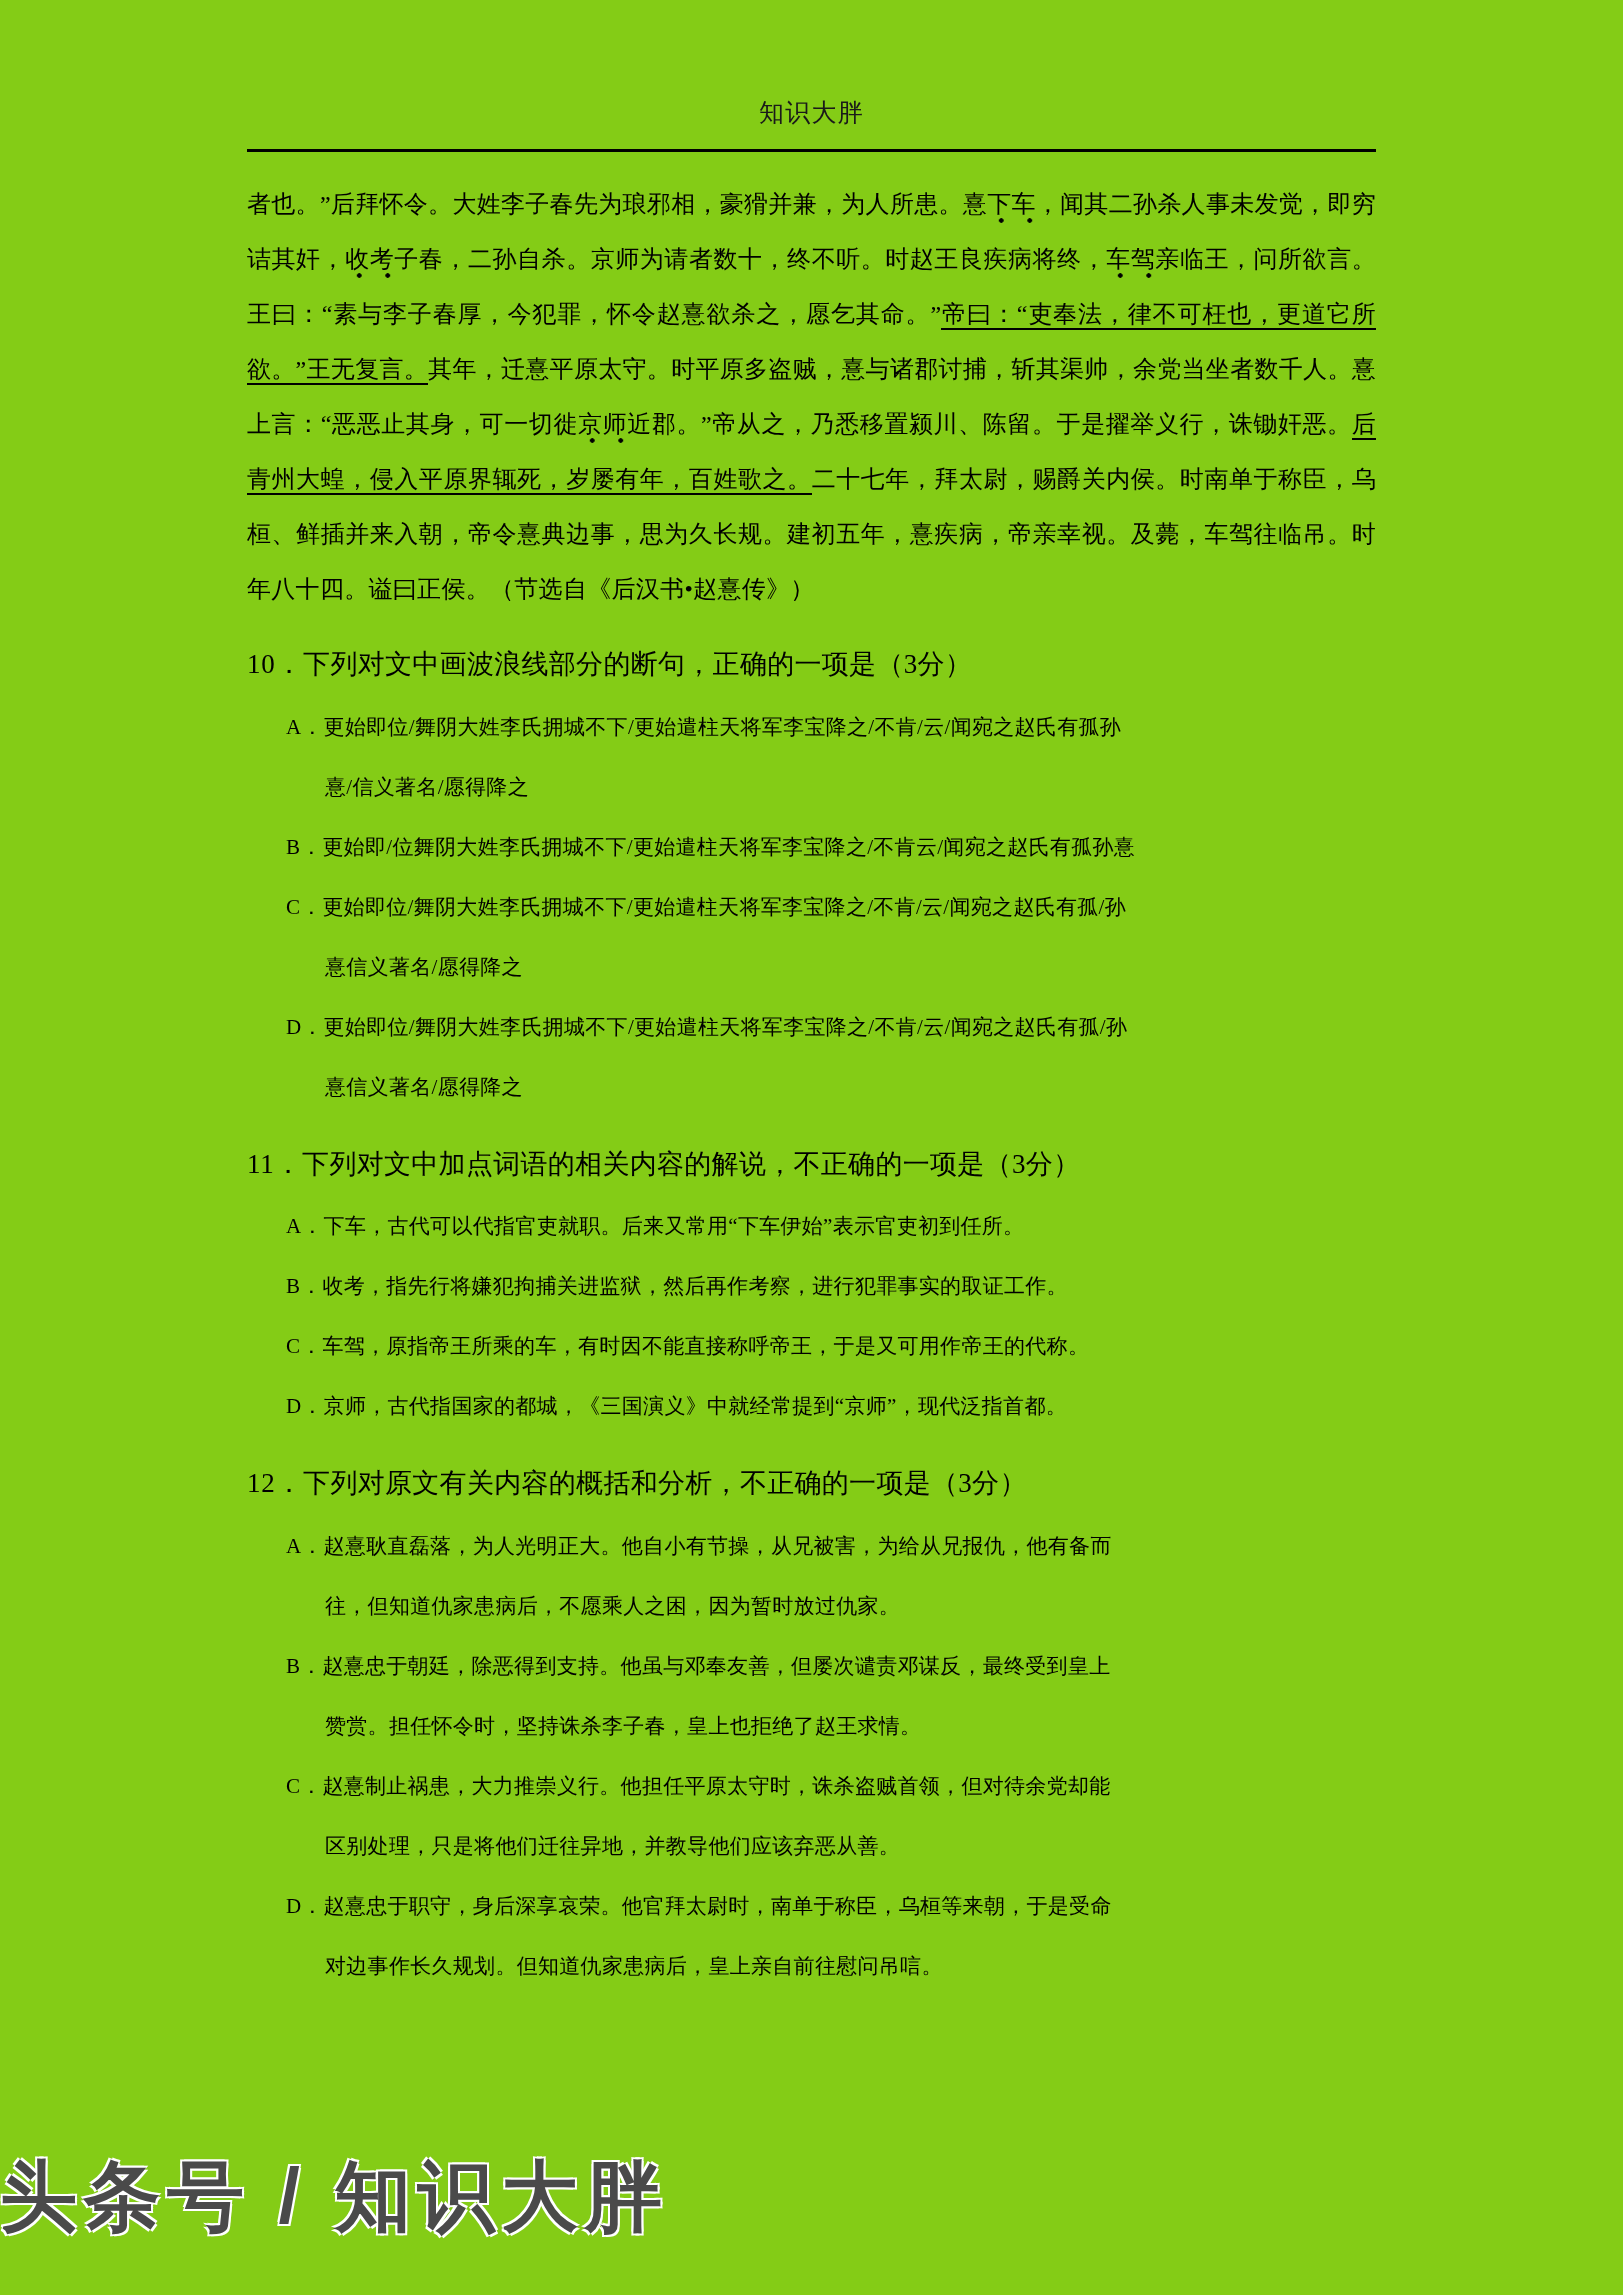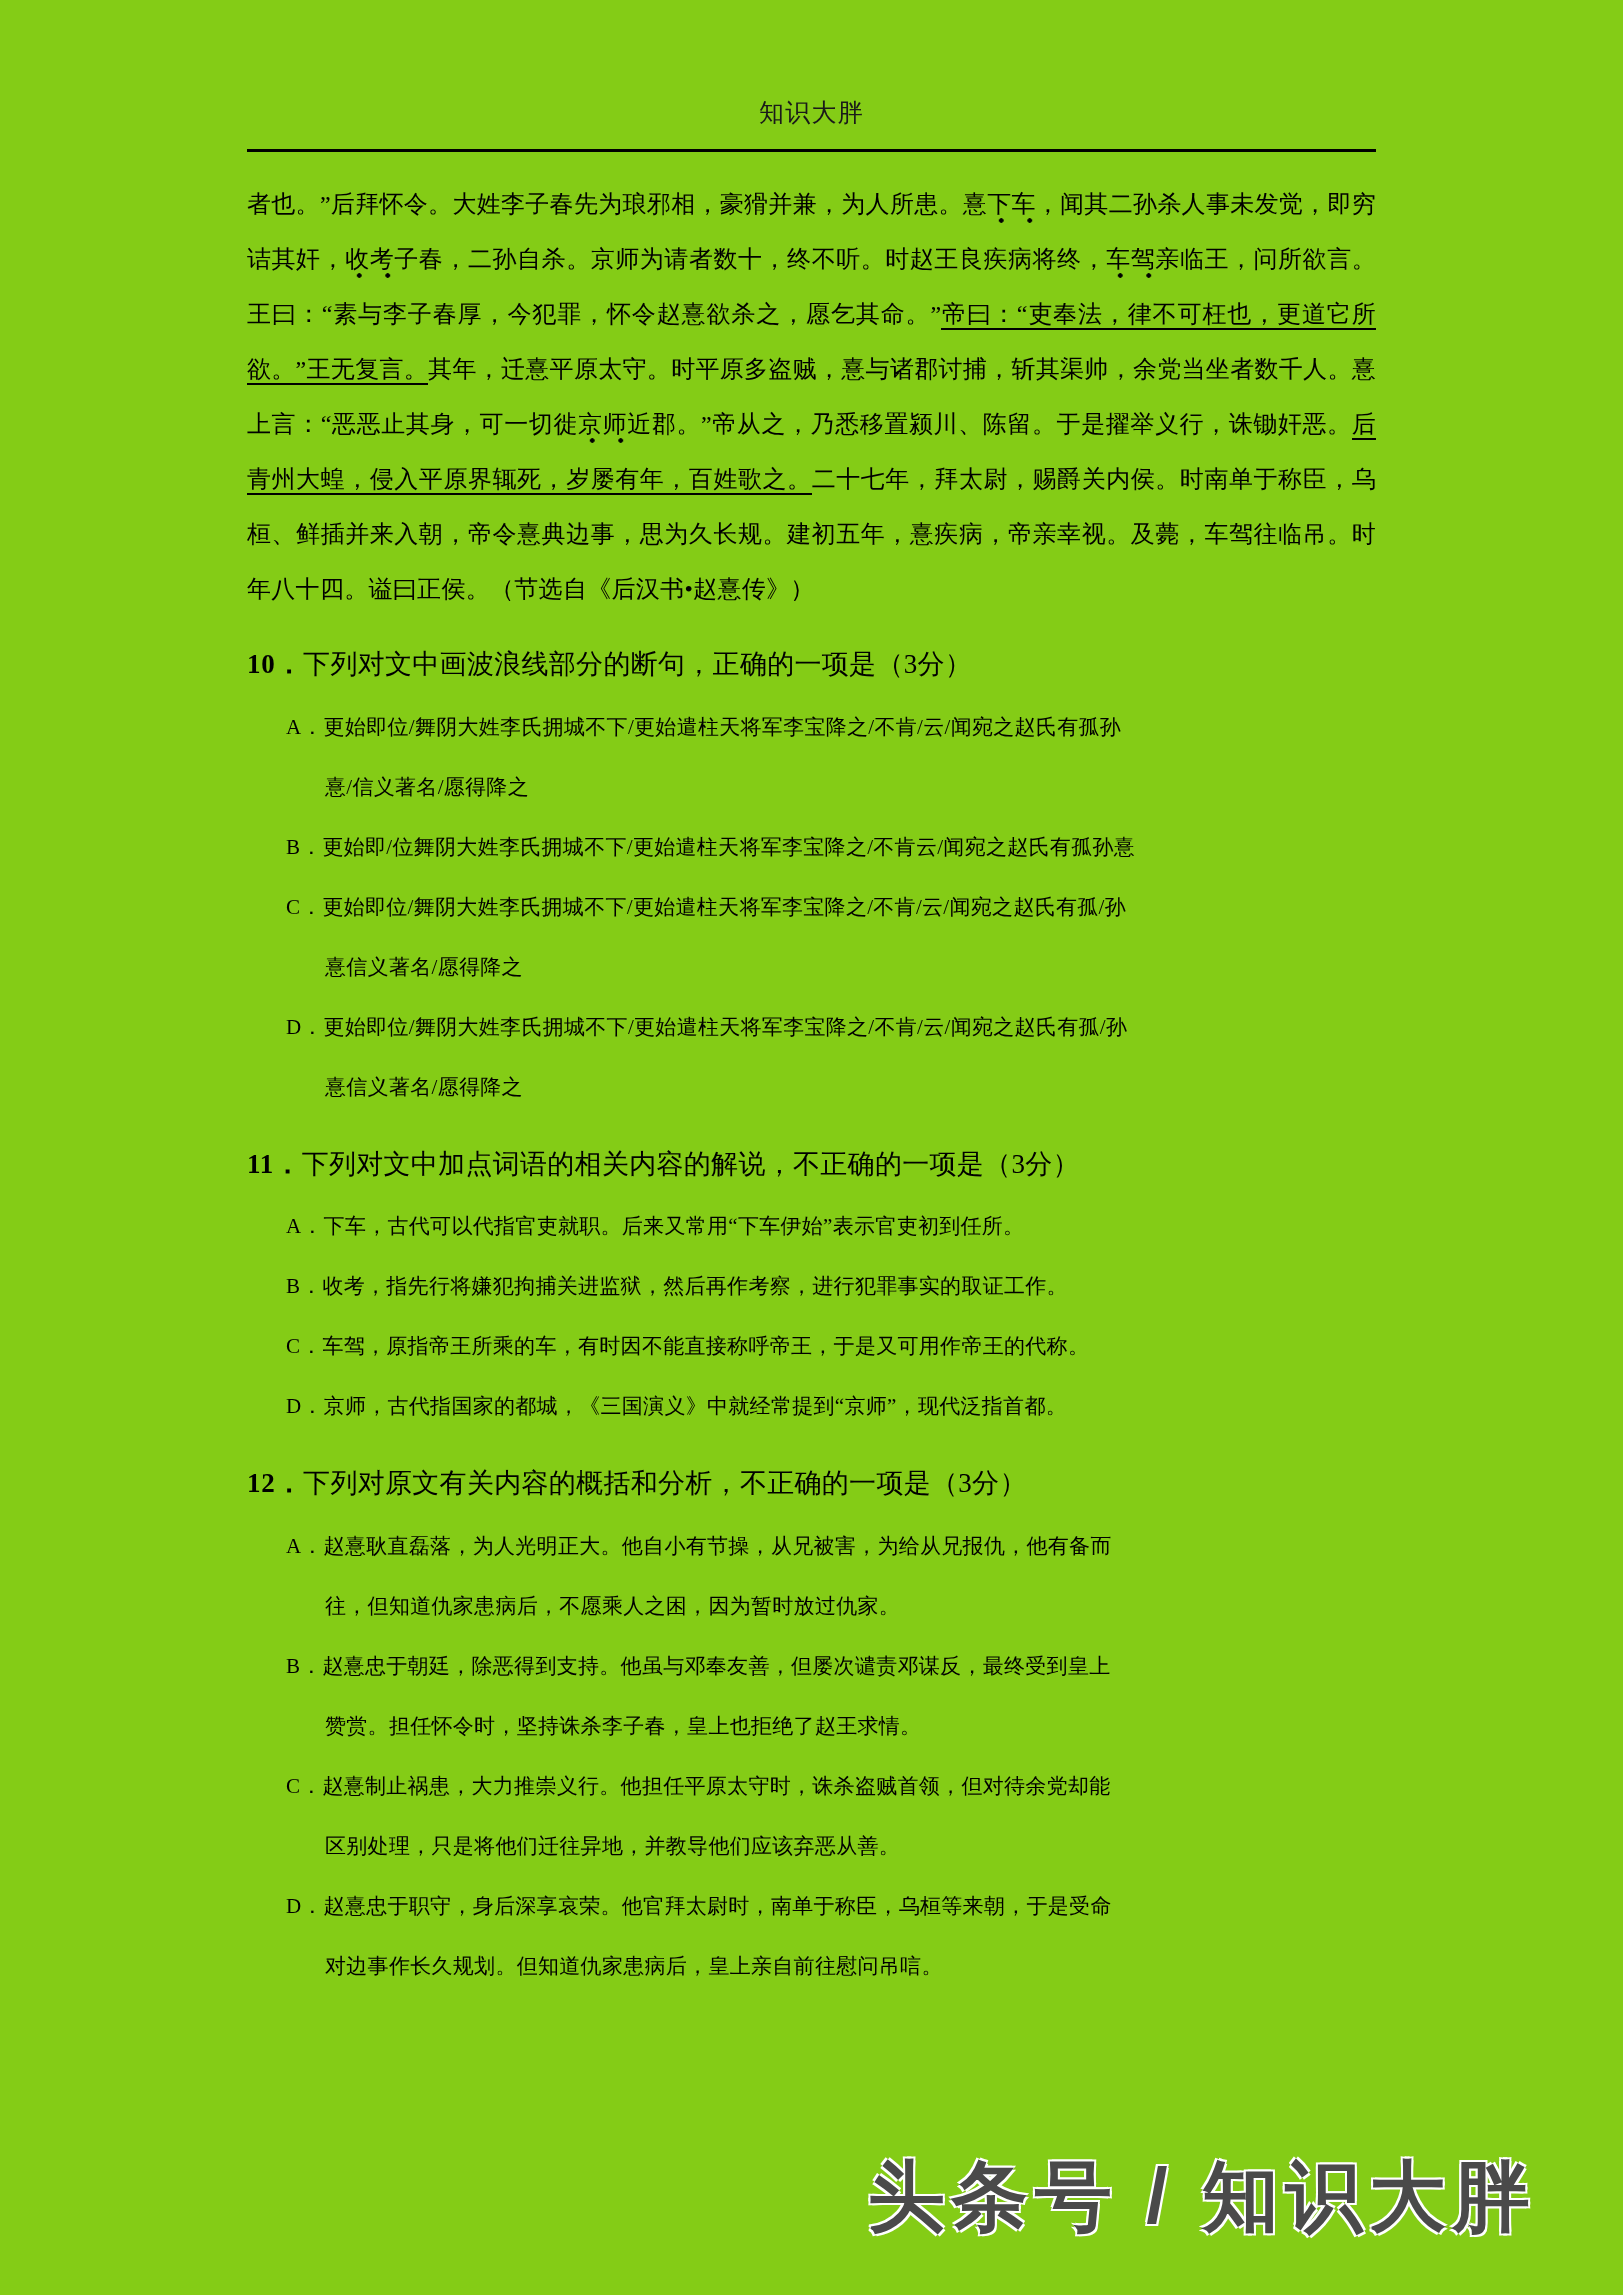--- a/index.html
+++ b/index.html
@@ -84,21 +84,20 @@
   }
   .q-stem {
     font-size: 27px;
     line-height: 60px;
     margin: 17px 0 2.6px 0;
     text-indent: 0;
     letter-spacing: 0.3px;
   }
   .q-num {
     letter-spacing: 0.7px;
-    font-weight: bold;
   }
   .opt {
     font-size: 21px;
     line-height: 60px;
     margin: 0;
     padding-left: 39px;
     text-indent: 0;
     text-align: justify;
     text-align-last: left;
     text-justify: inter-character;
@@ -111,21 +110,21 @@
   .opt .label {
     letter-spacing: 0.7px;
   }
 
   
   .watermark {
     position: absolute;
     left: 0;
     top: 2146px;
     width: 1536px;
-    text-align: right;
+    text-align: left;
     pointer-events: none;
   }
   .watermark-text {
     display: inline-block;
     font-size: 77px;
     font-weight: bold;
     letter-spacing: 6.5px;
     color: #4a4a4a;
     text-shadow:
        2px  2px 0 #ffffff,

